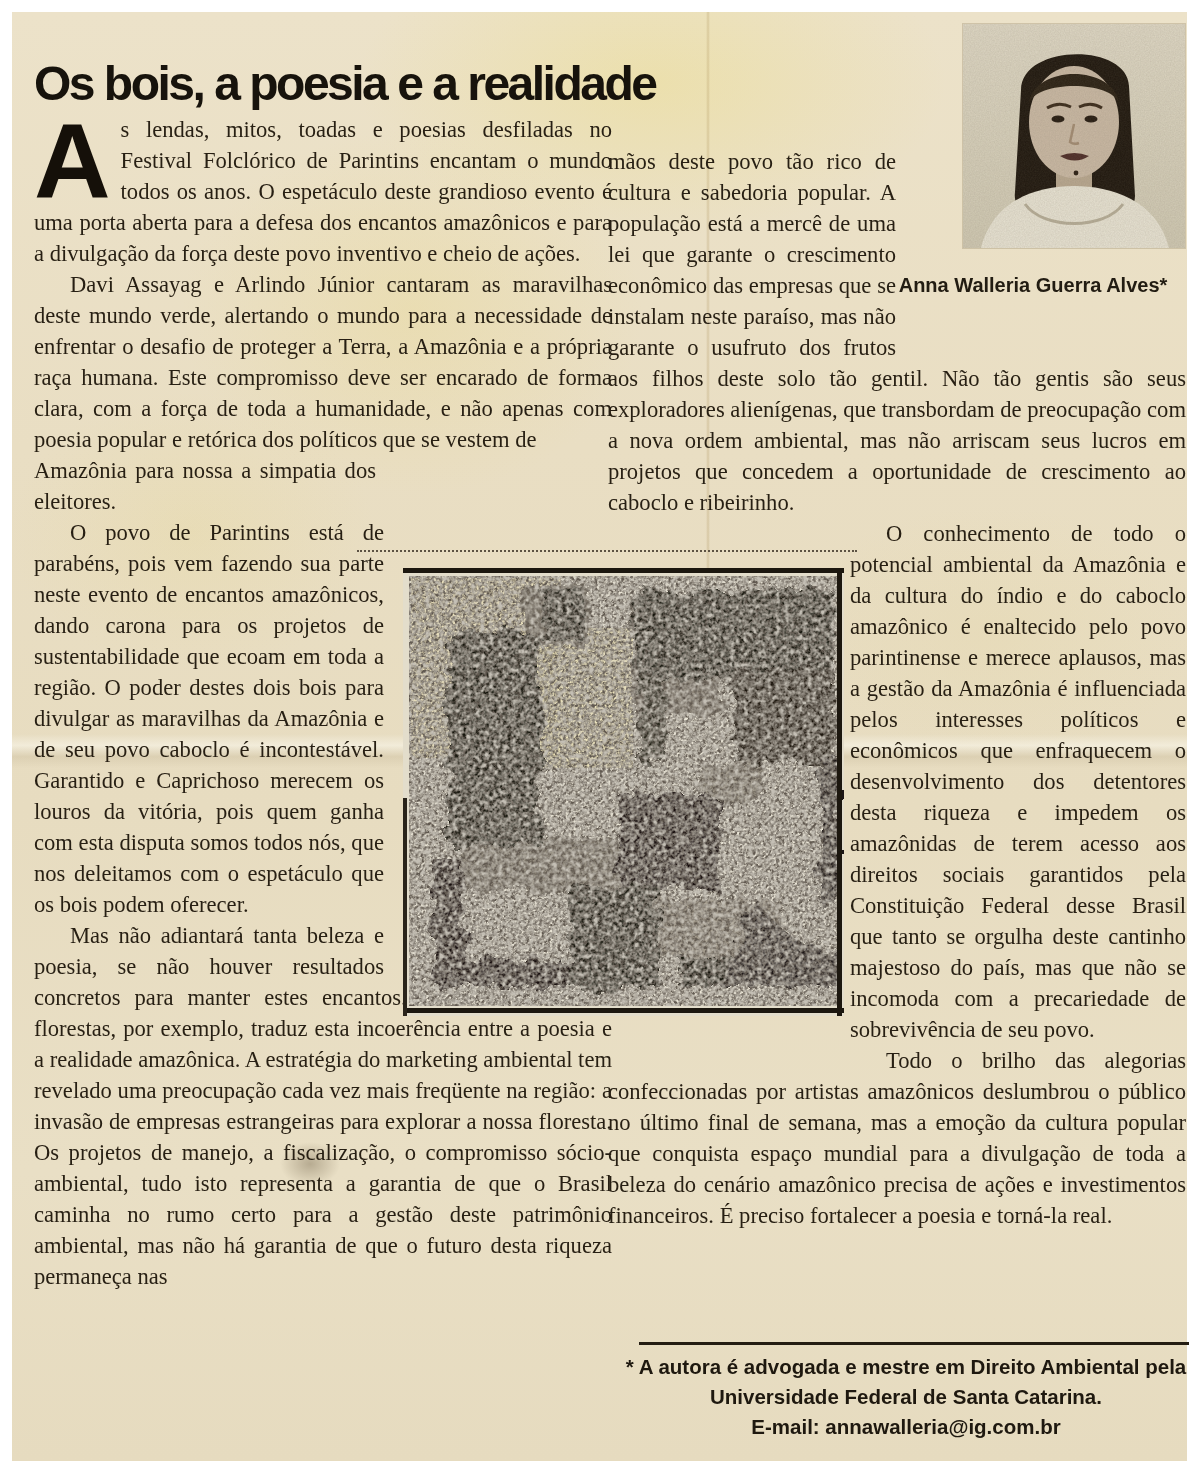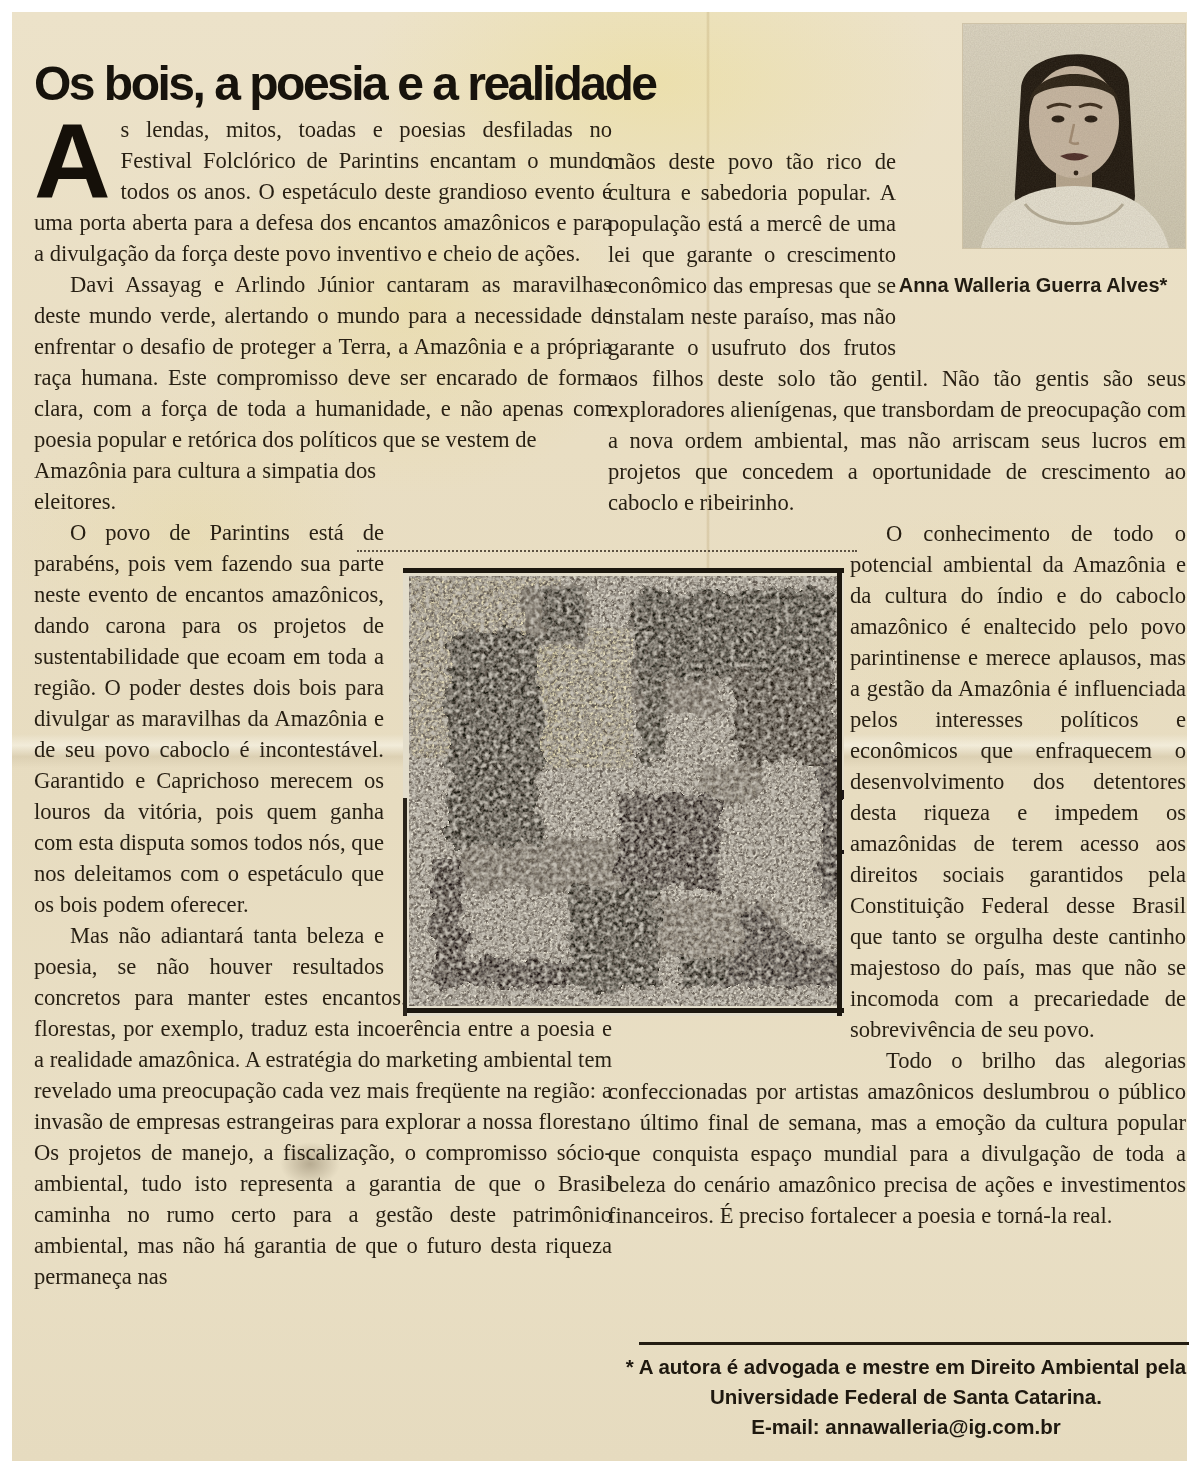--- a/index.html
+++ b/index.html
@@ -131,21 +131,21 @@
       <path d="M62 180 C80 206 142 206 160 180" stroke="#b6ad97" stroke-width="3" fill="none"></path>
       <rect width="222" height="224" fill="transparent" filter="url(#grain)"></rect>
     </svg>
   </div>
 
   <div class="byline">Anna Walleria Guerra Alves*</div>
 
   <div class="col col-left">
     <p class="noind"><span class="dropcap">A</span><span>s lendas, mitos, toadas e poesias desfiladas no Festival Folclórico de Parintins encantam o mundo todos os anos. O espetáculo deste grandioso evento é uma porta aberta para a defesa dos encantos amazônicos e para a divulgação da força deste povo inventivo e cheio de ações.</span></p>
     <p>Davi Assayag e Arlindo Júnior cantaram as maravilhas deste mundo verde, alertando o mundo para a necessidade de enfrentar o desafio de proteger a Terra, a Amazônia e a própria raça humana. Este compromisso deve ser encarado de forma clara, com a força de toda a humanidade, e não apenas com poesia popular e retórica dos políticos que se vestem de</p>
-    <p class="noind narrowtail">Amazônia para cultura a simpatia dos eleitores.</p>
+    <p class="noind narrowtail">Amazônia para nossa a simpatia dos eleitores.</p>
     <div class="sp-img-left"></div>
     <p>O povo de Parintins está de parabéns, pois vem fazendo sua parte neste evento de encantos amazônicos, dando carona para os projetos de sustentabilidade que ecoam em toda a região. O poder destes dois bois para divulgar as maravilhas da Amazônia e de seu povo caboclo é incontestável. Garantido e Caprichoso merecem os louros da vitória, pois quem ganha com esta disputa somos todos nós, que nos deleitamos com o espetáculo que os bois podem oferecer.</p>
     <p>Mas não adiantará tanta beleza e poesia, se não houver resultados concretos para manter estes encantos. A polêmica lei das florestas, por exemplo, traduz esta incoerência entre a poesia e a realidade amazônica. A estratégia do marketing ambiental tem revelado uma preocupação cada vez mais freqüente na região: a invasão de empresas estrangeiras para explorar a nossa floresta. Os projetos de manejo, a fiscalização, o compromisso sócio-ambiental, tudo isto representa a garantia de que o Brasil caminha no rumo certo para a gestão deste patrimônio ambiental, mas não há garantia de que o futuro desta riqueza permaneça nas</p>
   </div>
 
   <div class="col col-right">
     <div class="sp-photo"></div>
     <p class="noind">mãos deste povo tão rico de cultura e sabedoria popular. A população está a mercê de uma lei que garante o crescimento econômico das empresas que se instalam neste paraíso, mas não garante o usufruto dos frutos aos filhos deste solo tão gentil. Não tão gentis são seus exploradores alienígenas, que transbordam de preocupação com a nova ordem ambiental, mas não arriscam seus lucros em projetos que concedem a oportunidade de crescimento ao caboclo e ribeirinho.</p>
     <div class="sp-img-right"></div>
     <p>O conhecimento de todo o potencial ambiental da Amazônia e da cultura do índio e do caboclo amazônico é enaltecido pelo povo parintinense e merece aplausos, mas a gestão da Amazônia é influenciada pelos interesses políticos e econômicos que enfraquecem o desenvolvimento dos detentores desta riqueza e impedem os amazônidas de terem acesso aos direitos sociais garantidos pela Constituição Federal desse Brasil que tanto se orgulha deste cantinho majestoso do país, mas que não se incomoda com a precariedade de sobrevivência de seu povo.</p>

